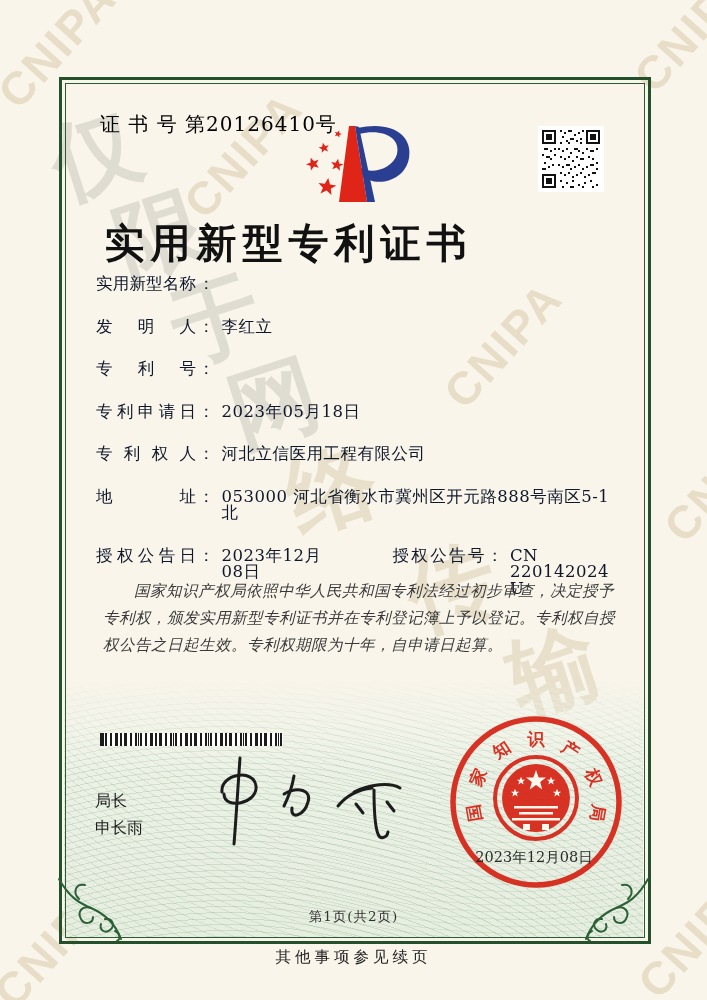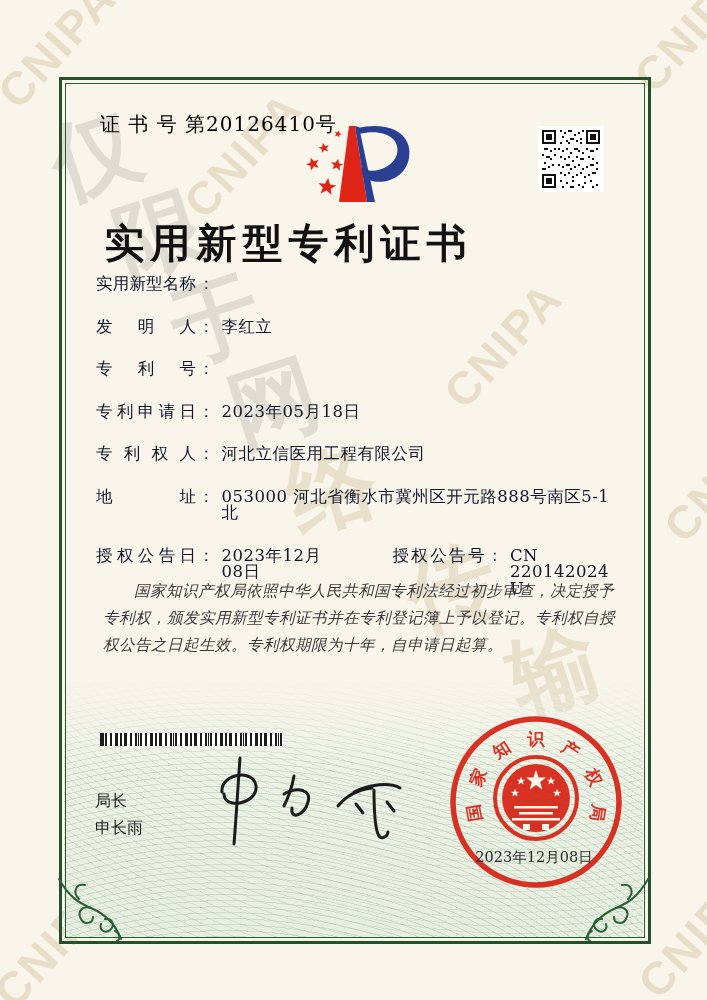--- a/index.html
+++ b/index.html
@@ -314,14 +314,16 @@
       <text x="-57.9" y="-24.9" transform="rotate(-66.7 -57.9 -24.9)" dominant-baseline="central">家</text>
       <text x="-34.6" y="-52.7" transform="rotate(-33.3 -34.6 -52.7)" dominant-baseline="central">知</text>
       <text x="0" y="-63" dominant-baseline="central">识</text>
       <text x="34.6" y="-52.7" transform="rotate(33.3 34.6 -52.7)" dominant-baseline="central">产</text>
       <text x="57.9" y="-24.9" transform="rotate(66.7 57.9 -24.9)" dominant-baseline="central">权</text>
       <text x="62.0" y="10.9" transform="rotate(100 62.0 10.9)" dominant-baseline="central">局</text>
     </g>
     <text x="-2" y="60" font-size="14.5" fill="#1d1d1d" text-anchor="middle" font-family="'DejaVu Serif',serif">2023年12月08日</text>
   </svg>
 
+  <div class="page-num">第1页(共2页)</div>
+  <div class="continuation">其他事项参见续页</div>
 
 </div>
 
 </body></html>

